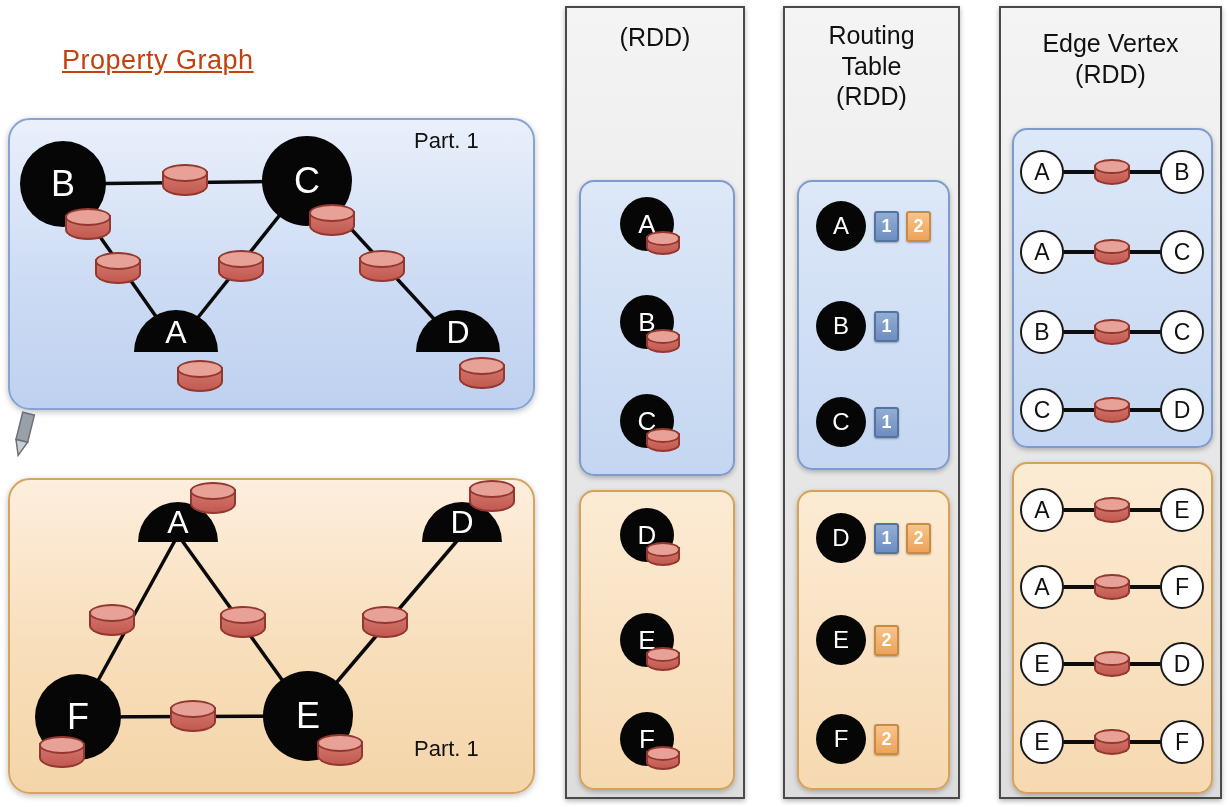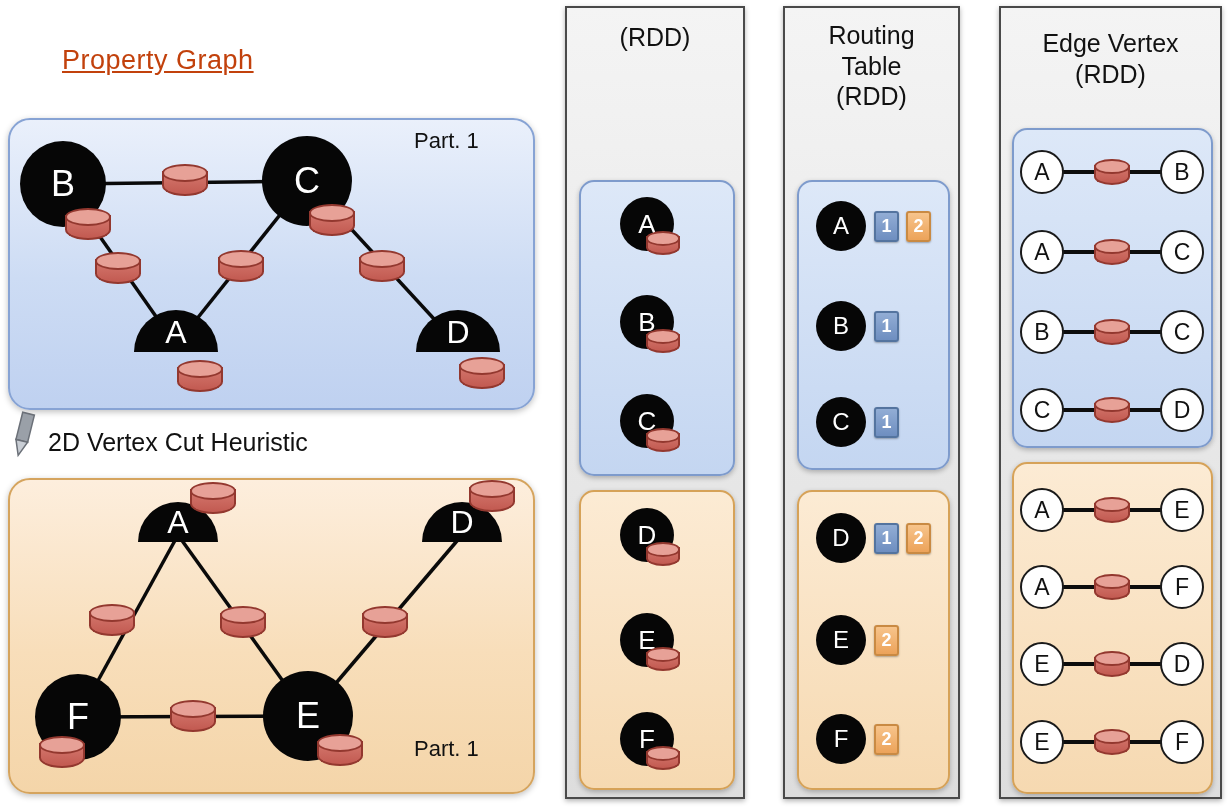--- a/index.html
+++ b/index.html
@@ -94,21 +94,20 @@
   <div class="cyl" style="left:469px;top:480px;width:46px;height:32px"></div>
   <div class="cyl" style="left:39px;top:736px;width:46px;height:32px"></div>
   <div class="cyl" style="left:317px;top:734px;width:46px;height:32px"></div>
 
   <svg class="abs" style="left:6px;top:410px" width="34" height="52">
     <g transform="rotate(14 17 26)">
       <rect x="11" y="3" width="12" height="28" fill="#9aa0a8" stroke="#6b7078" stroke-width="1.5"></rect>
       <polygon points="11,31 23,31 17,46" fill="#c9ced5" stroke="#6b7078" stroke-width="1.5"></polygon>
     </g>
   </svg>
-  <div class="heur" style="left:48px;top:428px">2D Vertex Cut Heuristic</div>
 
   <div class="col" style="left:565px;top:6px;width:180px;height:793px">
     <div class="coltitle" style="top:14px">
       <div>(RDD)</div>
     </div>
     <div class="inbox inb" style="left:12px;top:172px;width:156px;height:296px"></div>
     <div class="inbox ino" style="left:12px;top:482px;width:156px;height:300px"></div>
 
     <div class="abs" style="left:53px;top:189px;width:54px;height:54px">
       <div class="vx" style="left:0;top:0;width:54px;height:54px;font-size:26px">A</div>

